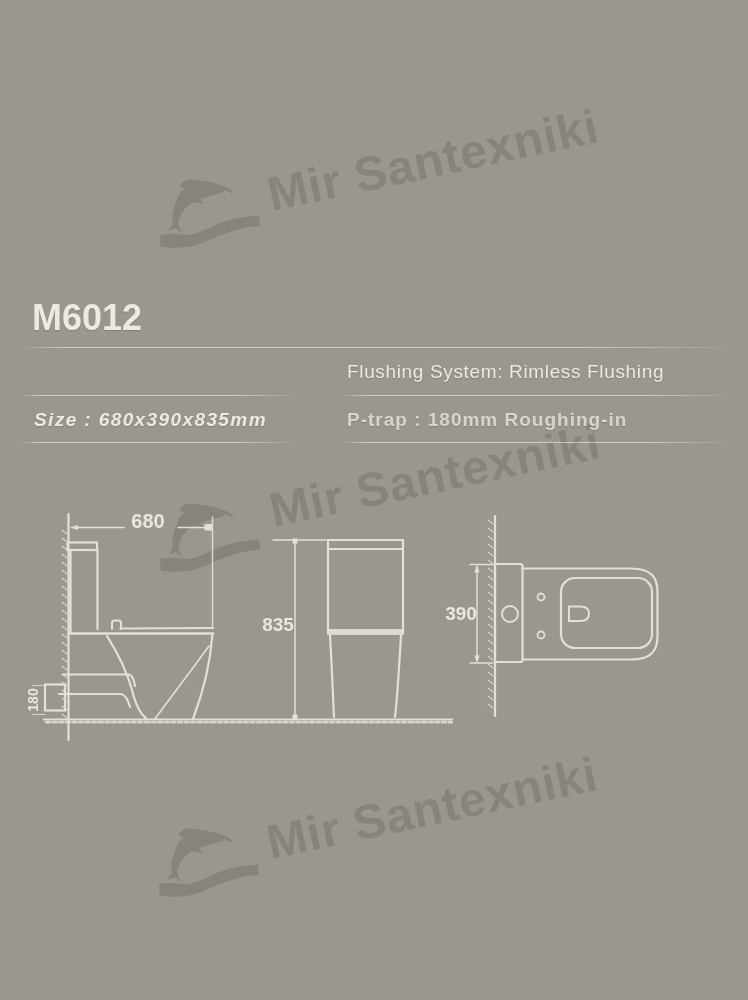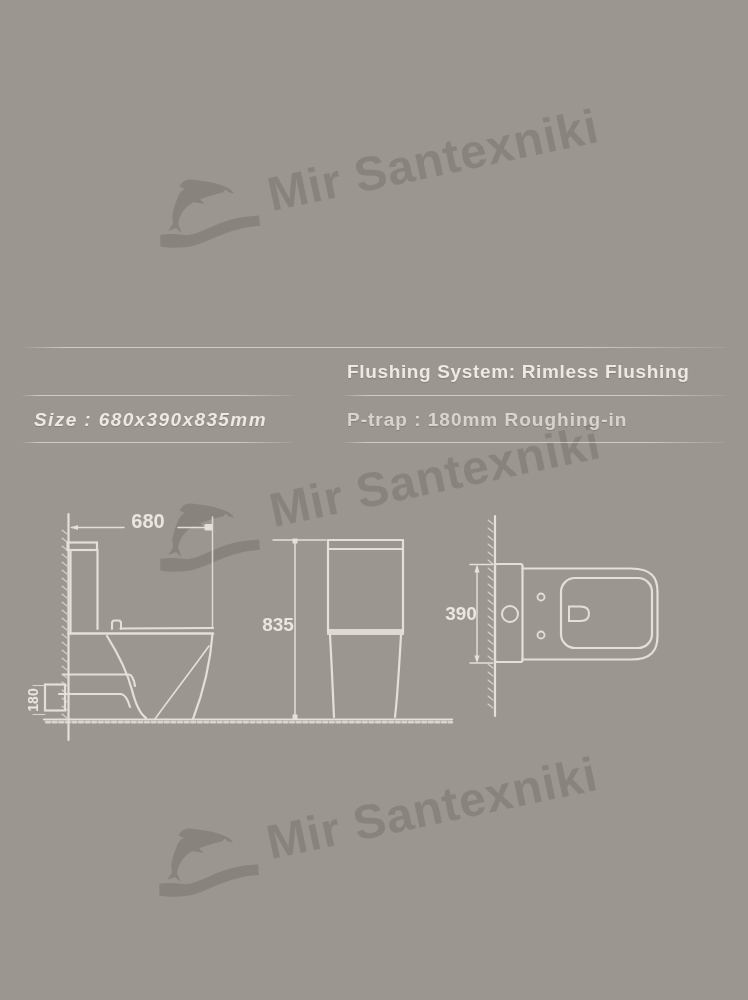--- a/index.html
+++ b/index.html
@@ -40,25 +40,26 @@
   <g fill="rgba(40,35,28,0.155)">
 
     <path d="M23.5,20.6 C24.9,17.8 26.2,16.4 28.3,15.1 C30,14 31.9,13.4 33.2,13.4 C36.3,13.5 39.5,13.9 42.6,14.4 C46,14.8 49.5,15.3 52.9,15.9 C56.4,16.6 60,17.3 63.2,18.4 C66.3,19.5 69.4,20.5 72.1,22.1 C74.6,23.7 76.8,25.5 78.2,27.4 C76.4,27.2 74.4,26.8 72.6,26.3 C71.5,25.5 70.5,24.4 69.5,23.6 C68.8,24.5 68.1,25.6 67.4,26.3 C65,27.1 62.6,27.3 60.3,27.9 C57.8,28.7 55.4,29.5 52.9,30.3 C50.5,31.1 48,31.9 45.6,32.7 C45.1,32.9 44.6,33.3 44.1,33.6 C45.6,35 47,36.4 48.5,37.8 C44.8,37.3 41.2,36.7 37.5,36.3 C35.5,37.5 33.5,38.7 31.6,40.0 C29.9,42.1 28.1,44 26.4,46.1 C25.3,48.3 24.2,50.5 23.2,52.8 C22.8,54.5 22.4,56.3 22.1,58.1 C23.3,61 24.4,63.9 25.6,66.8 C23.7,65.2 21.9,63.6 20.0,62.0 C17.4,62.9 14.8,63.9 12.2,64.8 C13.8,62.3 15.5,59.9 17.1,57.4 C16.8,54.9 16.5,52.5 16.2,50.0 C16.8,47.3 17.3,44.6 17.9,41.9 C18.7,39.7 19.5,37.5 20.3,35.3 C21.1,33.1 21.9,31 22.8,28.8 C23.6,27.6 24.6,26.3 25.5,24.9 C26.7,24.3 27.9,23.8 29.1,23.2 C27.2,22.3 25.4,21.5 23.5,20.6 Z"></path>
 
     <path d="M4.2,68.9 C13,67.1 22,68.3 30.9,69.3 C39,68.4 50,63.5 57.4,60.0 C66,56 75,53.4 83.8,51.6 C88,50.8 97,49.8 103.1,49.5 L103.9,60.0 C97,60.2 88,61.2 83.8,63.1 C75,65.1 66,68.8 57.4,72.2 C50,75.4 39,79.9 30.9,81.0 C22,81.9 13,82.1 4.4,80.4 Z"></path>
   </g>
 </svg>
 
 <div class="wmtext" style="left:273px;top:815px;">Mir Santexniki</div>
 
+<div class="hdr" style="left:32px;top:297px;font-size:36px;font-weight:bold;">M6012</div>
 
 <div class="line" style="left:22px;top:347px;width:704px;"></div>
 
 
-<div class="hdr" style="left:347px;top:361px;font-size:19px;font-weight:bold;letter-spacing:0.65px;">Flushing System: Rimless Flushing</div>
+<div class="hdr" style="left:347px;top:361px;font-size:19px;font-weight:normal;letter-spacing:0.65px;">Flushing System: Rimless Flushing</div>
 
 <div class="line" style="left:22px;top:395px;width:271px;"></div>
 
 <div class="line" style="left:343px;top:395px;width:382px;"></div>
 
 <div class="hdr" style="left:34px;top:409px;font-size:19px;font-weight:bold;letter-spacing:1.4px;font-style:italic;">Size : 680x390x835mm</div>
 
 <div class="hdr" style="left:347px;top:409px;font-size:19px;font-weight:bold;letter-spacing:1.0px;color:rgba(236,233,224,0.8);">P-trap : 180mm Roughing-in</div>
 
 <div class="line" style="left:22px;top:442px;width:271px;"></div>

